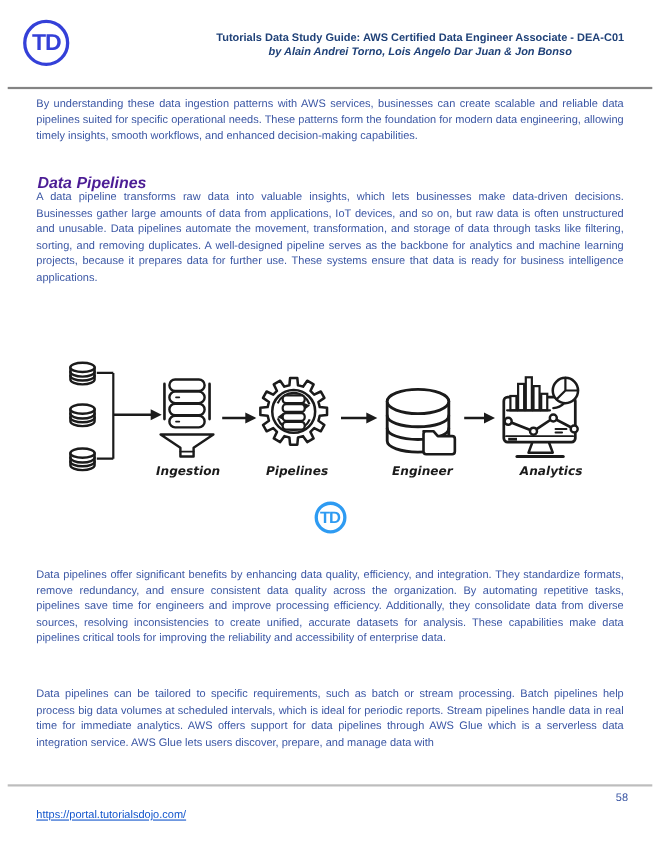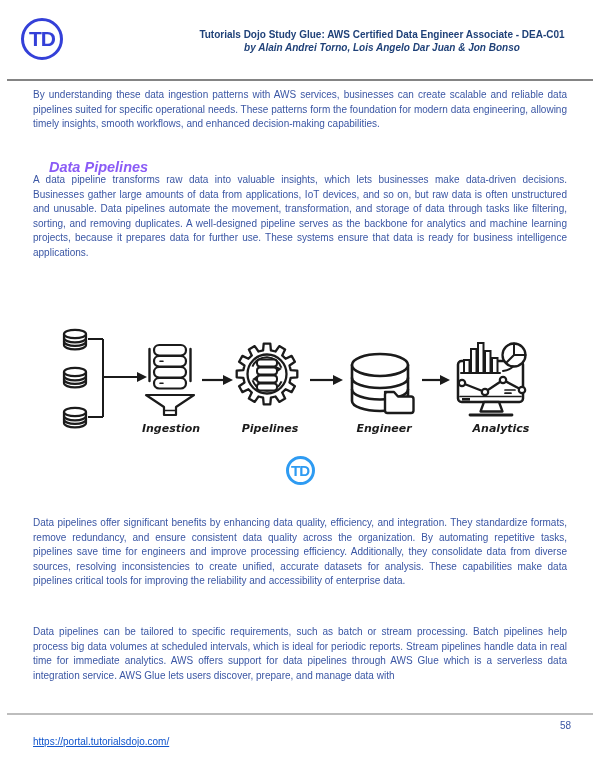--- a/index.html
+++ b/index.html
@@ -39,22 +39,22 @@
   .para {
     position: absolute; left: 33px; width: 534px;
     color: #3a56a4; font-size: 10px; line-height: 14.6px;
     text-align: justify;
   }
   .p-intro   { top: 88px; }
   .p-pipe    { top: 173px; }
   .p-benefit { top: 516px; }
   .p-batch   { top: 625px; }
   .section-heading {
-    position: absolute; left: 49px; top: 159px;
-    color: #8b5cf6; font-size: 14.5px; font-weight: bold; font-style: italic;
+    position: absolute; left: 34px; top: 159px;
+    color: #4c1d95; font-size: 14.5px; font-weight: bold; font-style: italic;
   }
   
   .diagram {
     position: absolute; left: 33px; top: 318px;
     width: 534px; height: 124px;
   }
   .diagram svg { position: absolute; left: 0; top: 0; }
   .stage-label {
     position: absolute; top: 104px;
     transform: translateX(-50%);
@@ -96,21 +96,21 @@
 </style>
 </head>
 <body>
 
 <div class="page">
 
   <div class="header-logo">
     <span>TD</span>
   </div>
   <div class="header-text">
-    <div class="header-title">Tutorials Dojo Study Glue: AWS Certified Data Engineer Associate - DEA-C01</div>
+    <div class="header-title">Tutorials Data Study Guide: AWS Certified Data Engineer Associate - DEA-C01</div>
     <div class="header-byline">by Alain Andrei Torno, Lois Angelo Dar Juan &amp; Jon Bonso</div>
   </div>
   <div class="rule-top"></div>
 
   <div class="para p-intro">By understanding these data ingestion patterns with AWS services, businesses can create scalable and reliable data pipelines suited for specific operational needs. These patterns form the foundation for modern data engineering, allowing timely insights, smooth workflows, and enhanced decision-making capabilities.</div>
   <div class="section-heading">Data Pipelines</div>
   <div class="para p-pipe">A data pipeline transforms raw data into valuable insights, which lets businesses make data-driven decisions. Businesses gather large amounts of data from applications, IoT devices, and so on, but raw data is often unstructured and unusable. Data pipelines automate the movement, transformation, and storage of data through tasks like filtering, sorting, and removing duplicates. A well-designed pipeline serves as the backbone for analytics and machine learning projects, because it prepares data for further use. These systems ensure that data is ready for business intelligence applications.</div>
 
   <div class="diagram">
     <svg width="534" height="124" viewBox="0 0 534 124">

